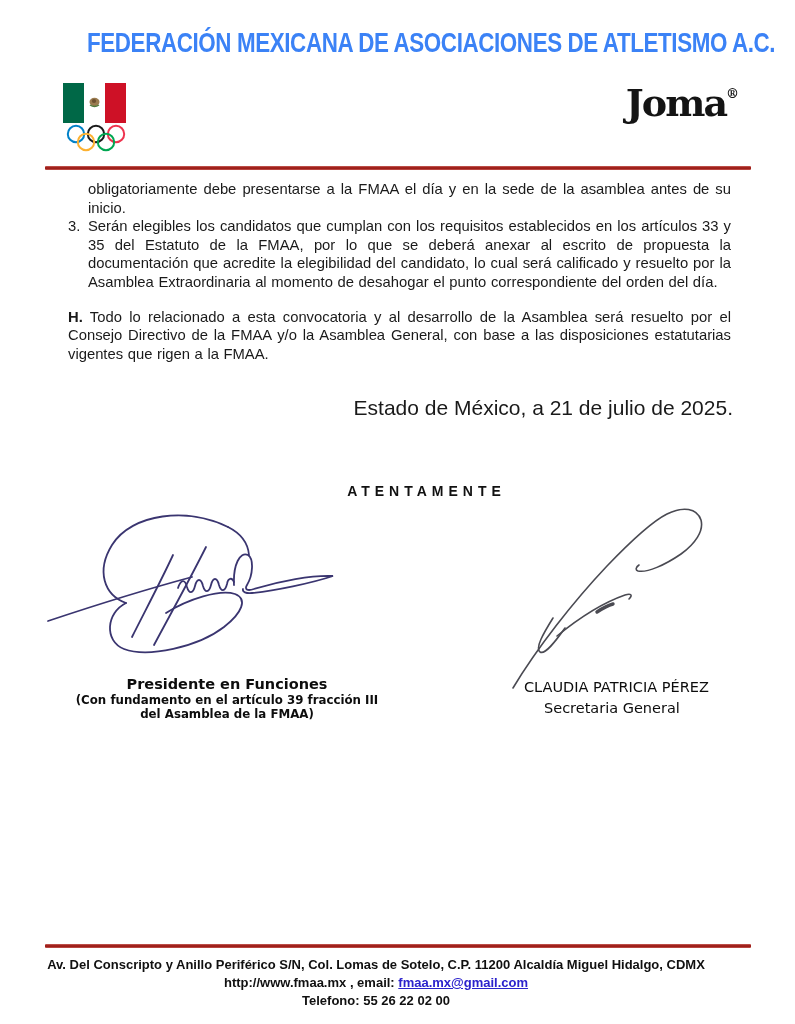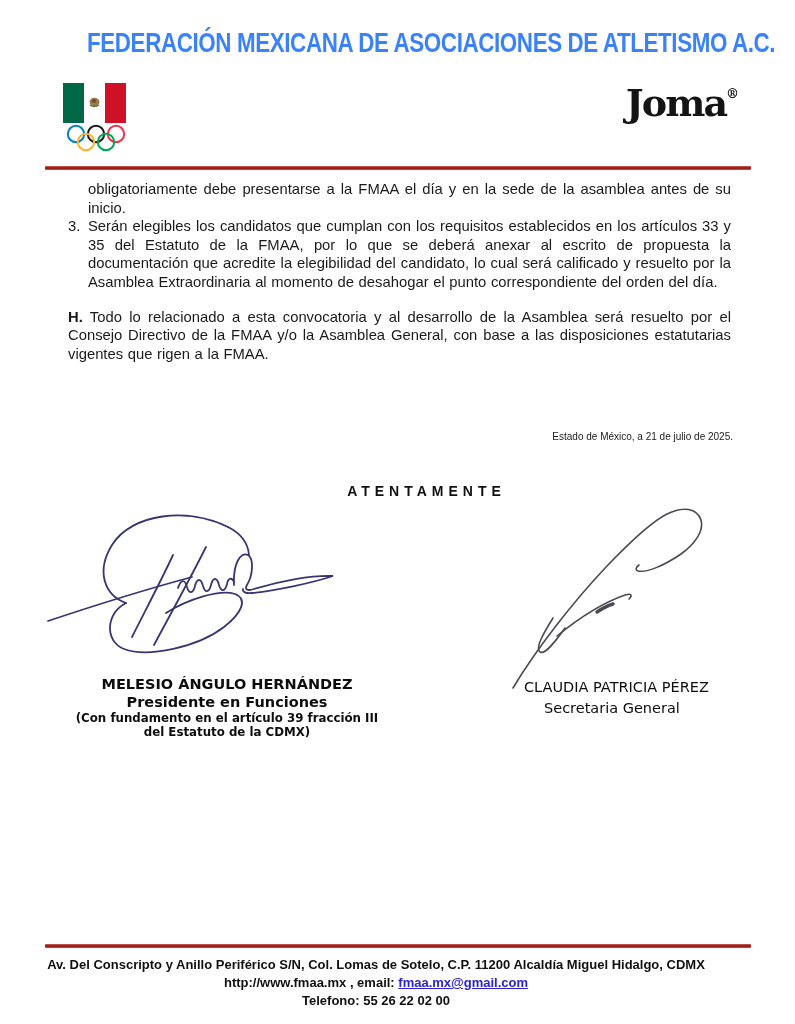--- a/index.html
+++ b/index.html
@@ -42,22 +42,22 @@
     font-size:14.8px;line-height:18.6px;word-spacing:0.5px;
     text-align:justify;
   }
   .hang{margin:0;padding-left:20px;}
   .list-row{display:flex;margin:0;}
   .list-num{flex:0 0 20px;}
   .list-body{flex:1;margin:0;text-align:justify;}
   .par-h{margin:16px 0 0 0;text-align:justify;}
   .par-h b{font-weight:bold;}
   .date-line{
-    position:absolute;top:431px;right:62px;
-    font-size:10px;text-align:right;
+    position:absolute;top:396px;right:62px;
+    font-size:21px;text-align:right;
   }
   .salutation{
     position:absolute;top:483px;left:0;width:795px;
     text-align:center;font-weight:bold;font-size:14px;letter-spacing:5px;
     color:#111;
     padding-left:29px;
   }
   
   .sig-svg{position:absolute;}
   .sig-left-svg{left:40px;top:503px;}
@@ -145,24 +145,23 @@
   <svg class="sig-svg sig-right-svg" width="220" height="200" viewBox="0 0 220 200">
     <g fill="none" stroke-linecap="round" stroke-width="1.6" stroke="#4A4A52">
       <path d="M18,192 C42,152 78,106 112,70 C136,45 158,25 172,18 C188,10 202,12 206,24 C209,35 200,48 186,58 C170,69 152,77 143,75 C140,74 141,71 144,69"></path>
       <path d="M58,122 C48,138 40,152 45,156 C50,159 60,146 70,132"></path>
       <path d="M62,140 C84,122 110,106 130,99 C136,97 138,99 134,103"></path>
       <path d="M102,116 C108,112 114,109 118,108" stroke-width="3.4"></path>
     </g>
   </svg>
 
   <div class="sig-block-left">
-    <div class="sig-name">MELESIO ÁNGULO HERNÁNDEZ</div>
     <div class="sig-title">Presidente en Funciones</div>
     <div class="sig-note">(Con fundamento en el artículo 39 fracción III</div>
-    <div class="sig-note">del Estatuto de la CDMX)</div>
+    <div class="sig-note">del Asamblea de la FMAA)</div>
   </div>
 
   <div class="sig-block-right">
     <div>CLAUDIA PATRICIA PÉREZ</div>
     <div class="indent">Secretaria General</div>
   </div>
 
   <div class="rule rule-bottom"></div>
 
   <div class="footer-text">

